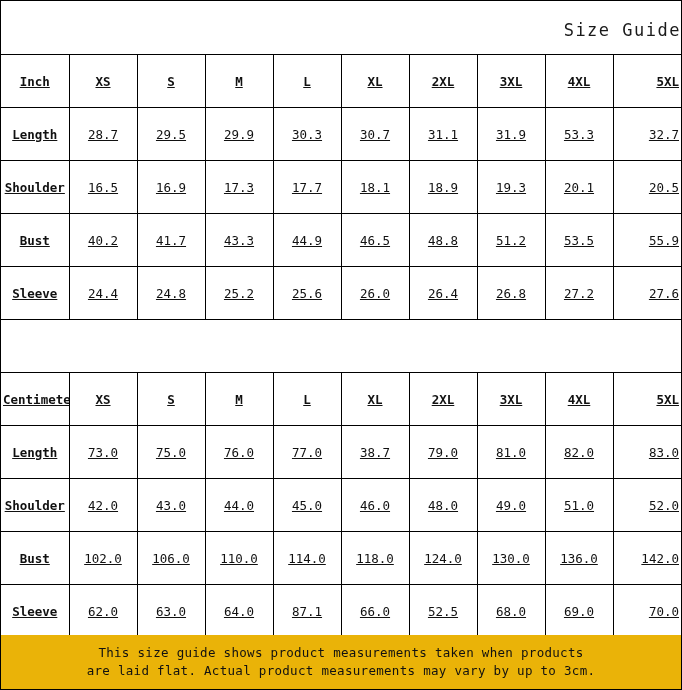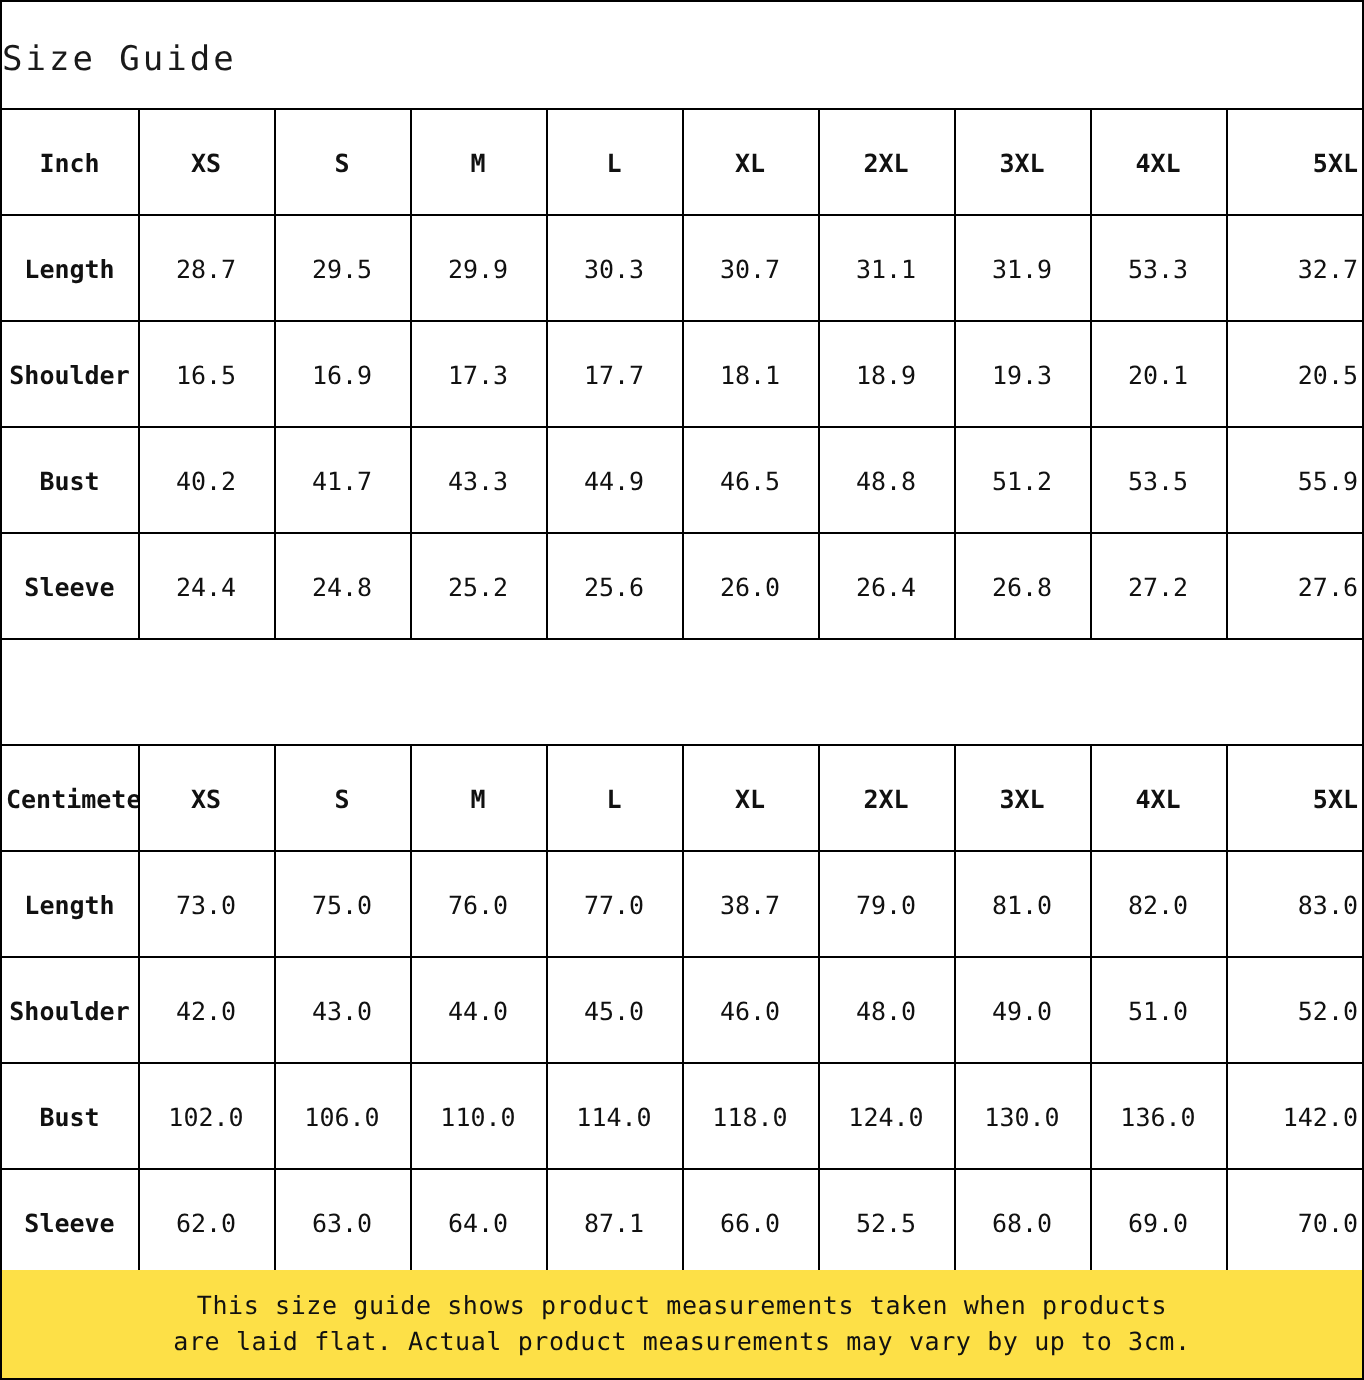--- a/index.html
+++ b/index.html
@@ -16,32 +16,33 @@
   }
   .page {
     position: relative;
     width: 682px;
     height: 690px;
     box-sizing: border-box;
     border: 1px solid #000000;
     background: #ffffff;
   }
   .title {
-    text-align: left;
+    text-align: right;
     font-size: 17px;
     letter-spacing: 1.5px;
     color: #1a1a1a;
     padding-top: 19px;
     padding-bottom: 14px;
     font-family: "DejaVu Sans Mono", monospace;
   }
   table.size-table {
     width: 100%;
     border-collapse: collapse;
     table-layout: fixed;
+    text-decoration: underline;
   }
   table.size-table td {
     border: 1px solid #000000;
     text-align: center;
     font-size: 12.5px;
     height: 52px;
     font-family: "DejaVu Sans Mono", monospace;
     color: #111111;
     padding: 0 2px;
     overflow: hidden;
@@ -76,21 +77,21 @@
     display: flex;
     flex-direction: column;
     align-items: center;
     justify-content: center;
     text-align: right;
     font-size: 12.5px;
     line-height: 18px;
     letter-spacing: 0.3px;
     color: #111111;
     font-family: "DejaVu Sans Mono", monospace;
-    background: #fde047;
+    background: #eab308;
   }
   .footnote .fn-line {
     display: block;
   }
 </style>
 </head>
 <body>
 
 <div class="page">
 

